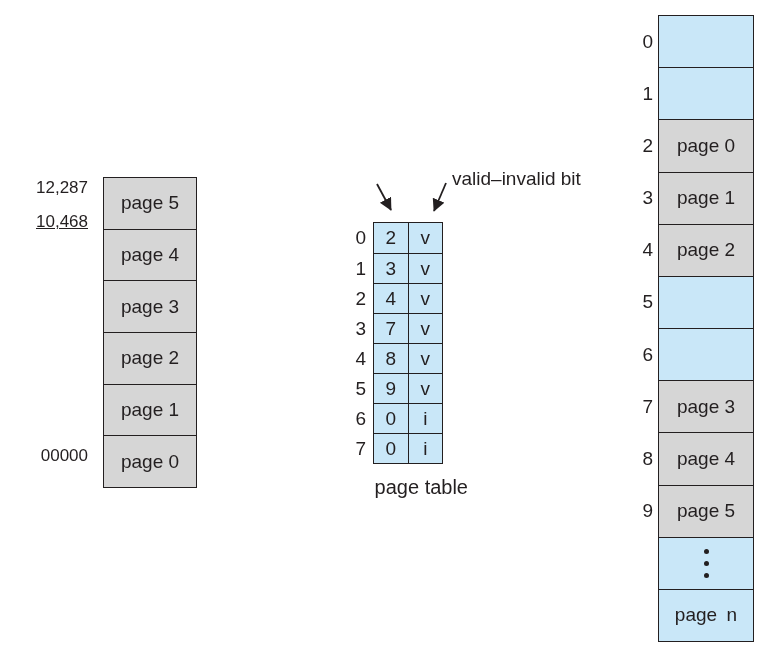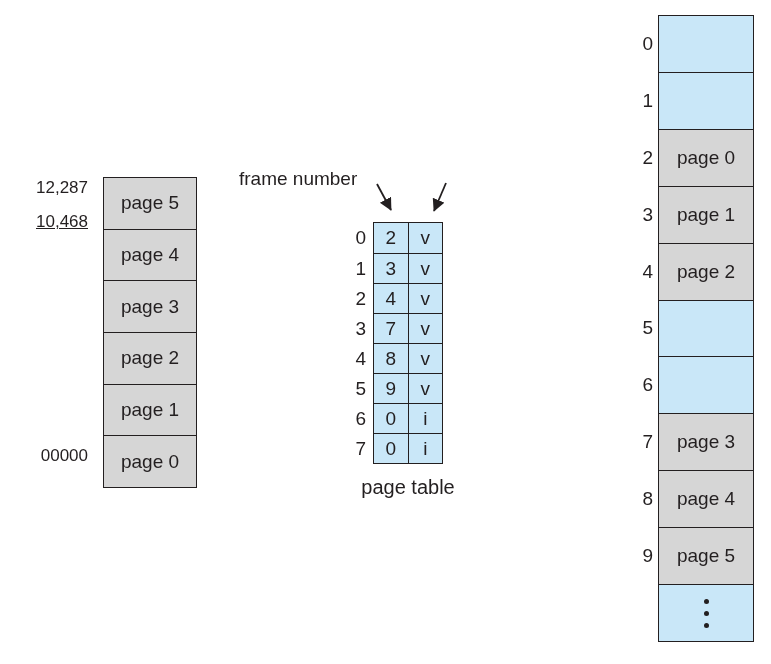--- a/index.html
+++ b/index.html
@@ -42,21 +42,21 @@
   .pt-row + .pt-row{border-top:1.7px solid var(--border);}
   .pt-cell{
     flex:1;background:var(--frame-fill);display:flex;align-items:center;justify-content:center;
     font-size:19px;
   }
   .pt-cell.frame{border-right:1.7px solid var(--border);}
   .row-index{
     position:absolute;left:-28px;top:0;width:20px;height:100%;
     display:flex;align-items:center;justify-content:flex-end;font-size:19px;
   }
-  .pt-caption{position:absolute;left:348px;top:476px;width:120px;text-align:center;font-size:20px;}
+  .pt-caption{position:absolute;left:348px;top:476px;width:120px;text-align:right;font-size:20px;}
 
   
   .ph-box{
     position:absolute;left:658px;top:15px;width:96px;height:627px;
     border:1.7px solid var(--border);display:flex;flex-direction:column;
   }
   .ph-row{position:relative;flex:1;display:flex;align-items:center;justify-content:center;font-size:19px;}
   .ph-row + .ph-row{border-top:1.7px solid var(--border);}
   .ph-row.free, .ph-row.ellipsis, .ph-row.pagen{background:var(--frame-fill);}
   .ph-row.page{background:var(--page-fill);}
@@ -78,21 +78,21 @@
 
   <div class="logical-box">
       <div class="lm-cell">page 5</div>
       <div class="lm-cell">page 4</div>
       <div class="lm-cell">page 3</div>
       <div class="lm-cell">page 2</div>
       <div class="lm-cell">page 1</div>
       <div class="lm-cell">page 0</div>
     </div>
 
-  <div class="lbl lbl-frame">frame number</div>
+  <div class="lbl lbl-valid">valid–invalid bit</div>
 
   <svg class="arrows" width="771" height="664">
     <defs>
       <marker id="ah" markerWidth="9" markerHeight="9" refX="6.5" refY="3.5" orient="auto">
         <path d="M0,0 L7,3.5 L0,7 Z" fill="#231f20"></path>
       </marker>
     </defs>
     <line x1="377" y1="184" x2="391" y2="210" stroke="#231f20" stroke-width="1.8" marker-end="url(#ah)"></line>
     <line x1="446" y1="183" x2="434" y2="211" stroke="#231f20" stroke-width="1.8" marker-end="url(#ah)"></line>
   </svg>
@@ -178,15 +178,18 @@
         <span class="ph-index">9</span>
         <span>page 5</span>
       </div>
       <div class="ph-row ellipsis">
         <div class="dots">
           <div class="dot"></div>
           <div class="dot"></div>
           <div class="dot"></div>
         </div>
       </div>
+      <div class="ph-row pagen">
+        <span>page n</span>
+      </div>
     </div>
 
 </div>
 
 </body></html>

